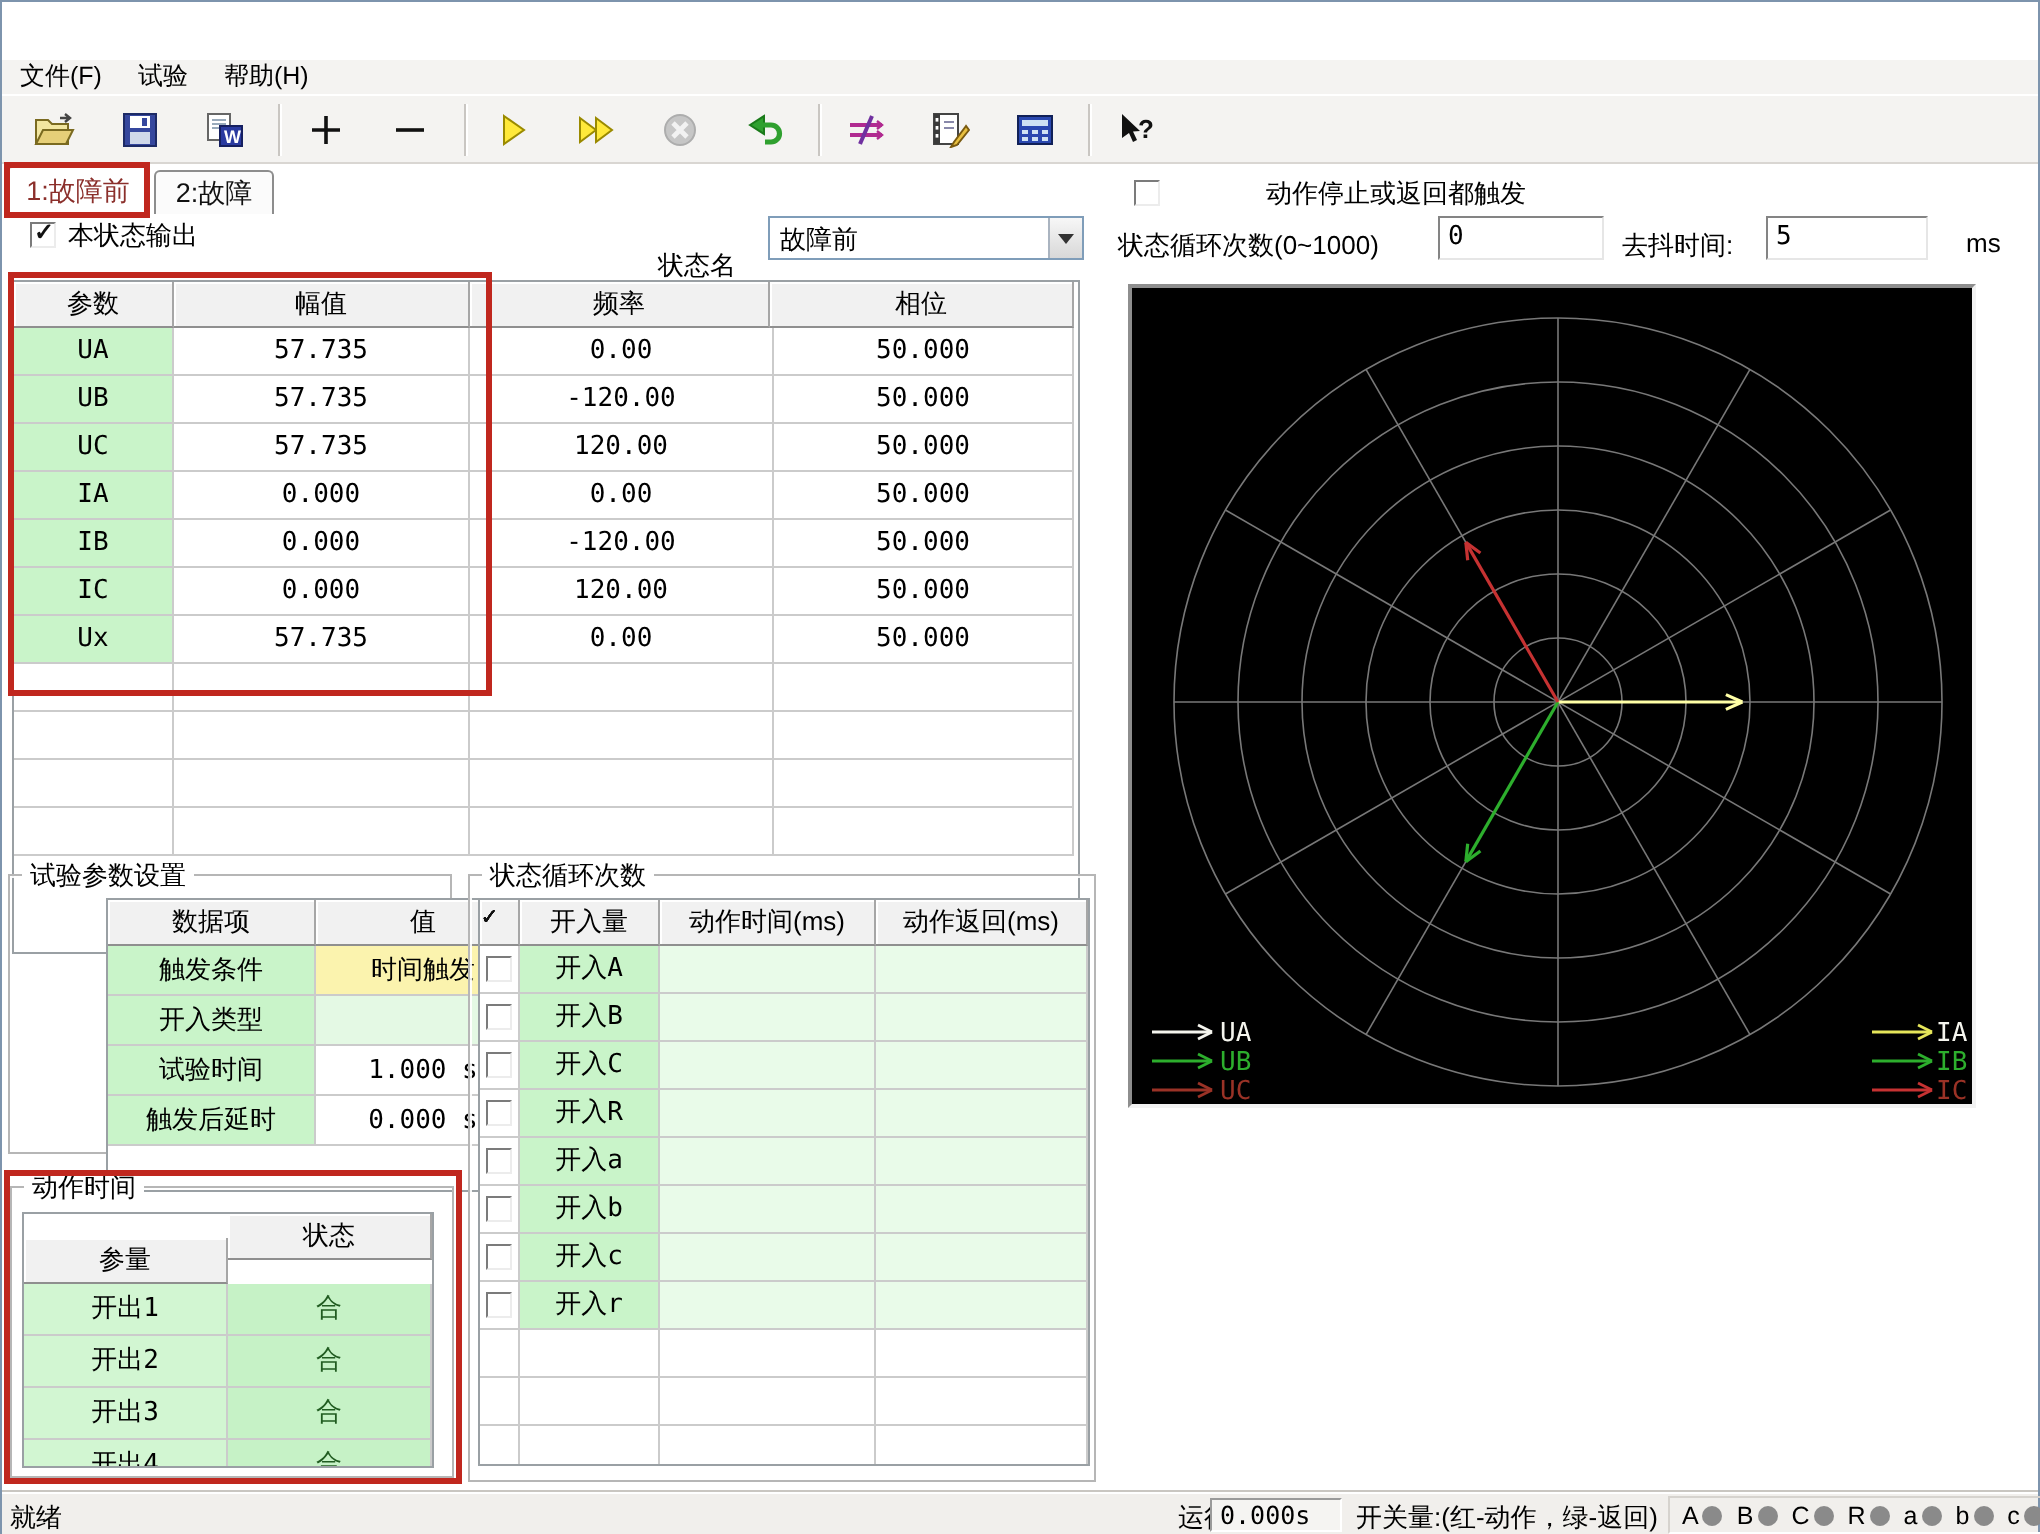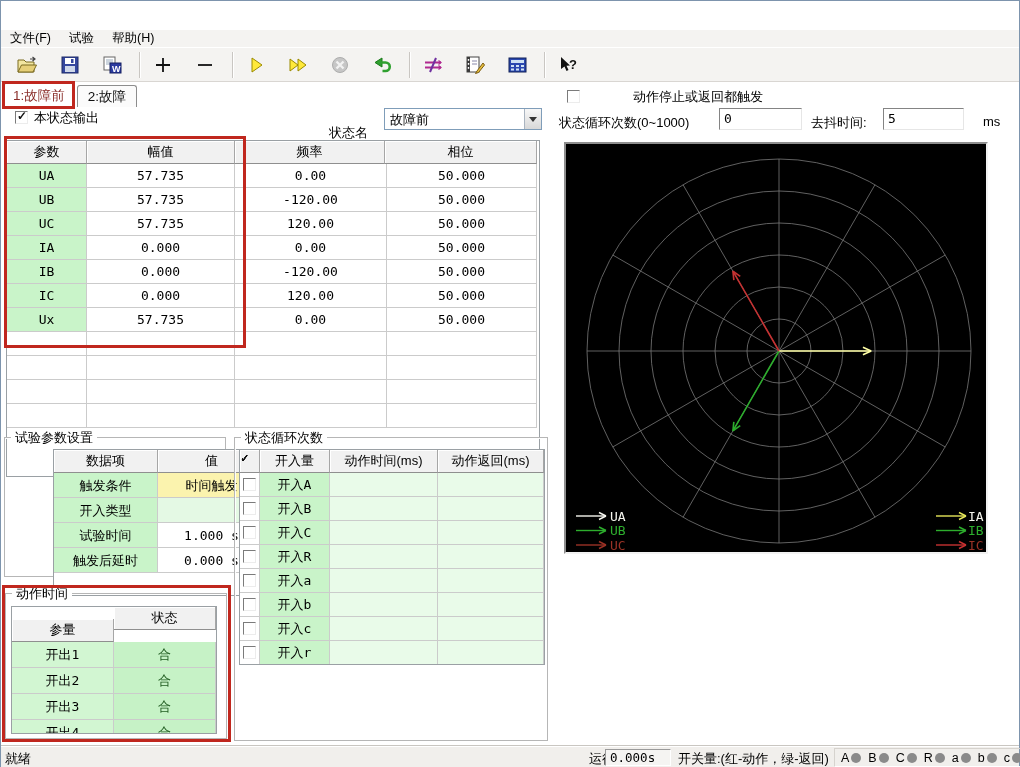--- a/index.html
+++ b/index.html
@@ -405,21 +405,21 @@
       </div>
       <div class="row">
         <div class="cell green" style="width: 104px; line-height: 25px; height: 25px;">触发后延时</div>
         <div class="cell" style="width: 108px; line-height: 25px; height: 25px; background: rgb(255, 255, 255);">0.000 s</div>
       </div>
     </div>
 
   <div class="groupbox" style="left:233px;top:436px;width:314px;height:304px;">
     <span class="gtitle">状态循环次数</span>
   </div>
-  <div class="wtable" style="left:238px;top:448px;width:306px;height:216px;">
+  <div class="wtable" style="left:238px;top:448px;width:306px;height:284px;">
       <div class="row header">
         <div class="cell" style="width: 20px;"></div>
         <div class="cell" style="width: 70px;">开入量</div>
         <div class="cell" style="width: 108px;">动作时间(ms)</div>
         <div class="cell" style="width: 106px;">动作返回(ms)</div>
       </div>
       <div class="row">
         <div class="cell cbcell" style="width: 20px;">
           <span class="cb checked"></span>
         </div>

